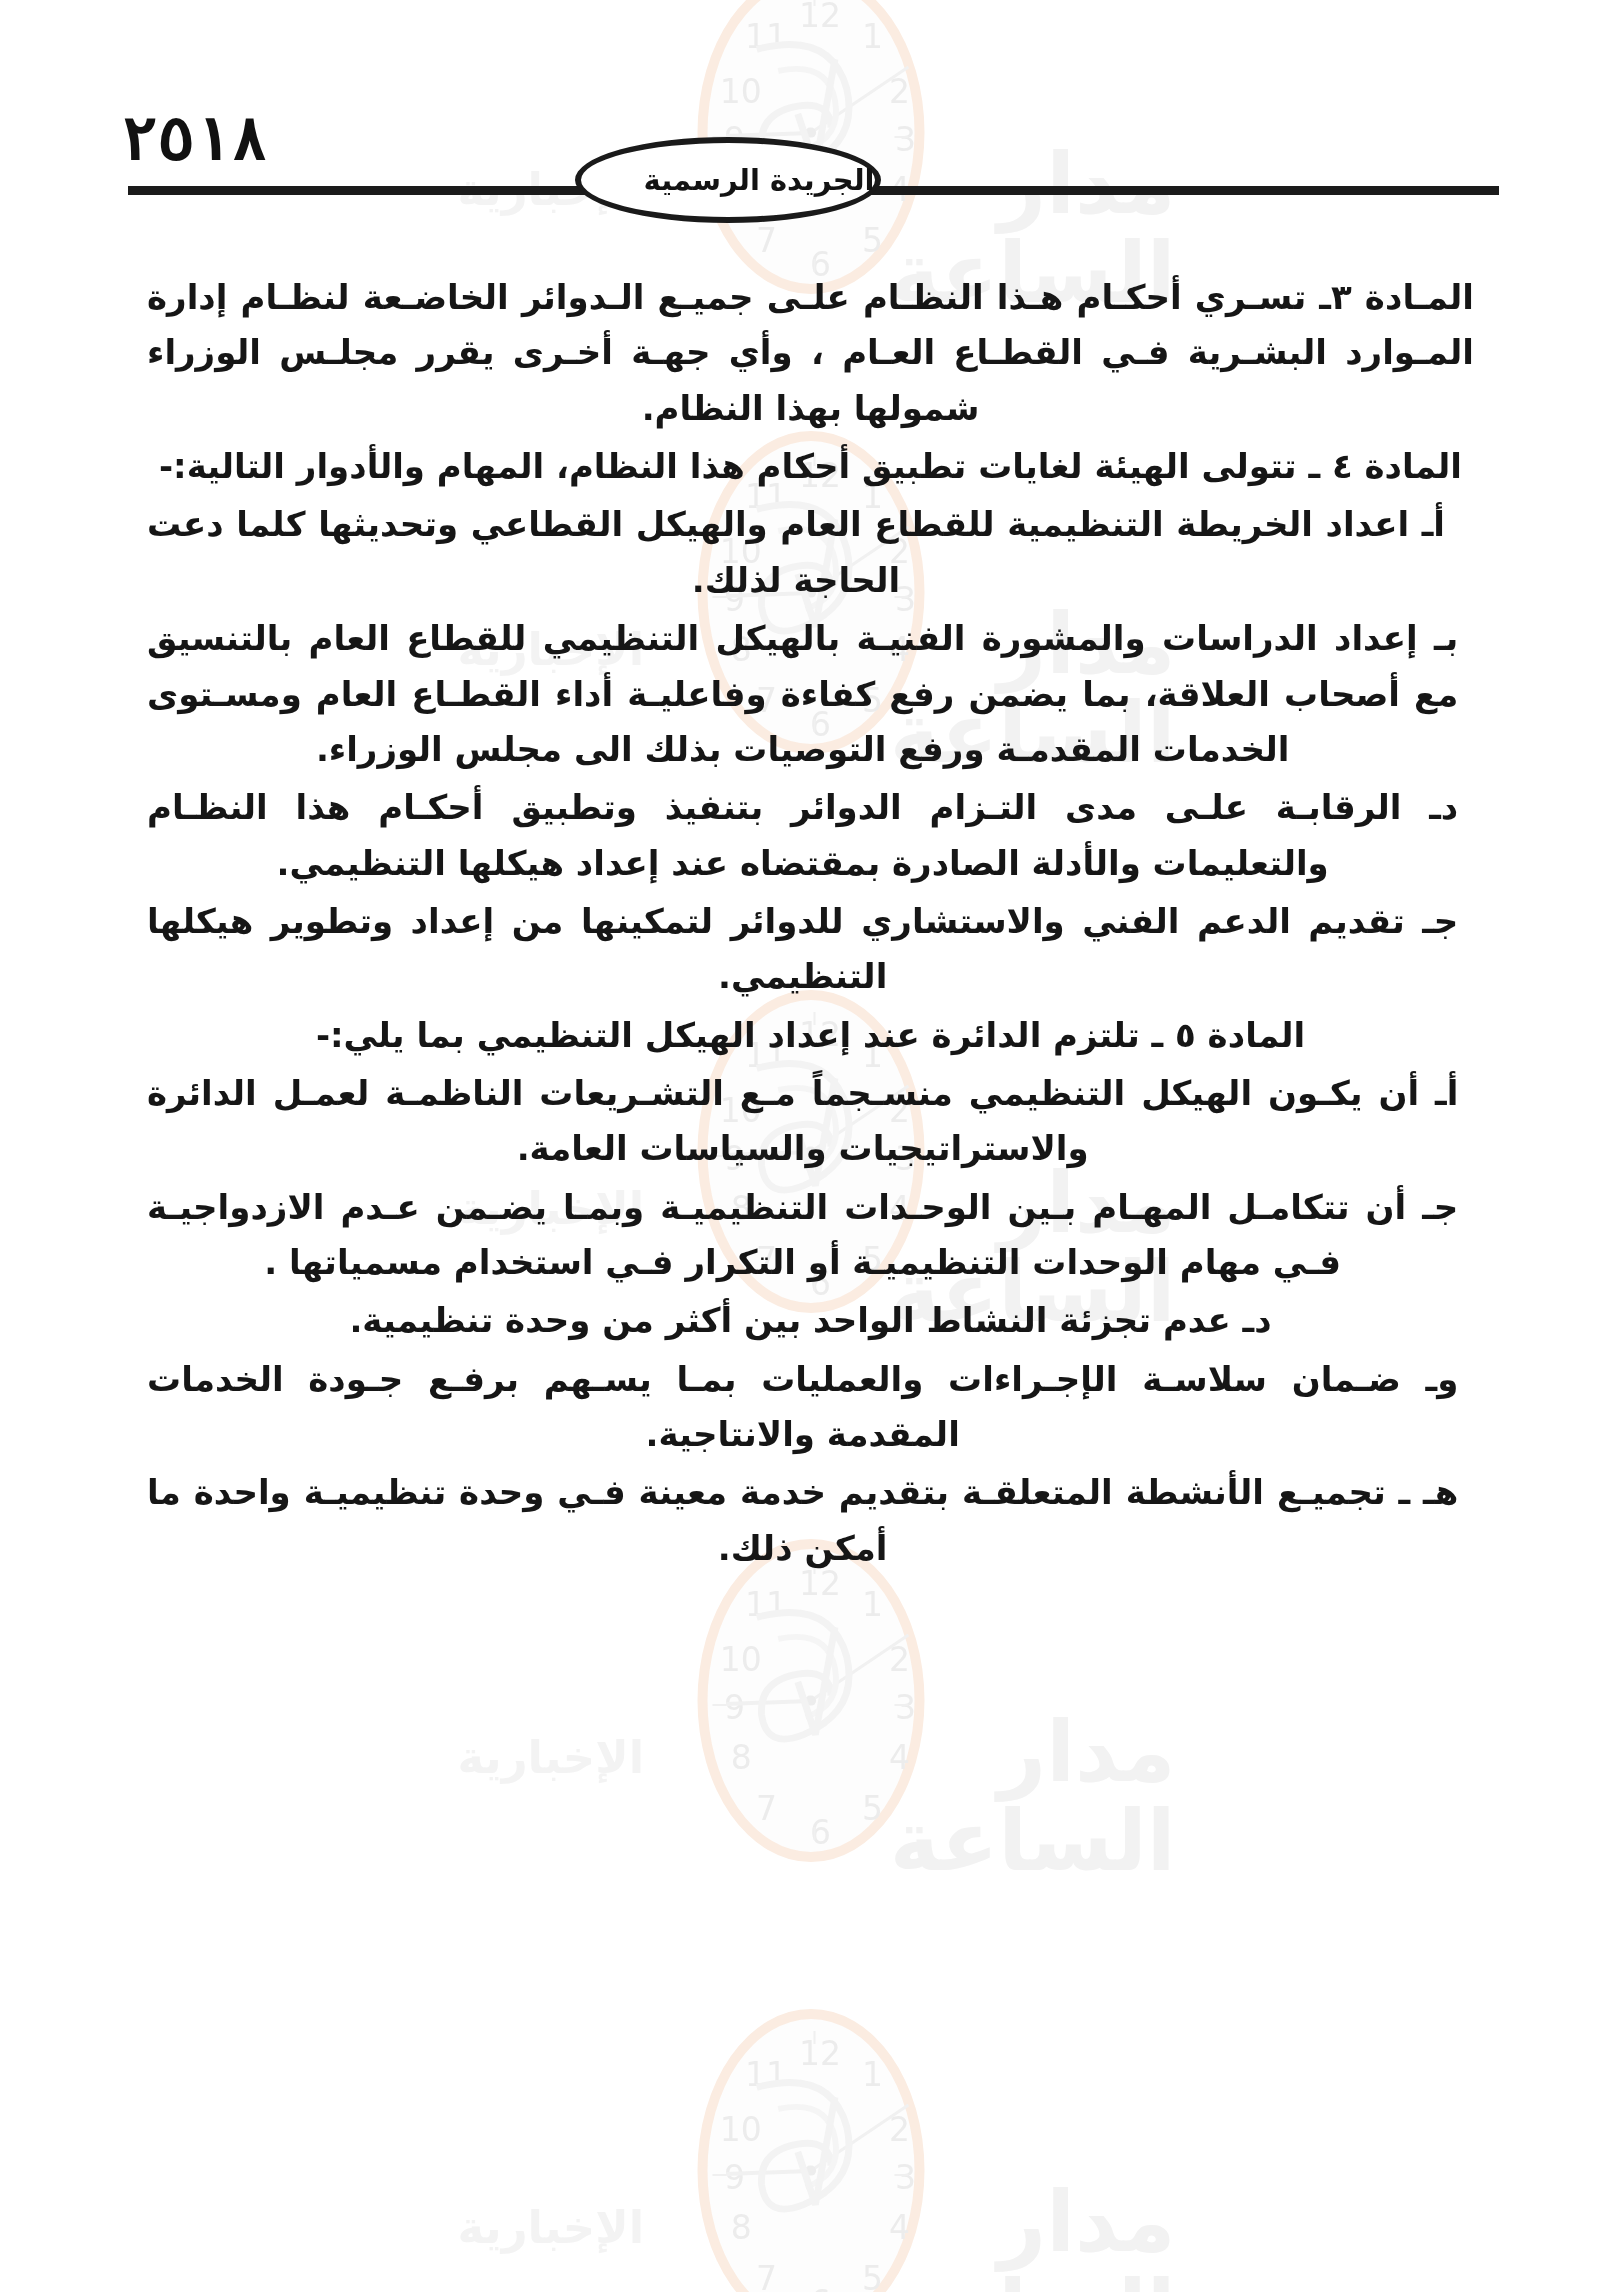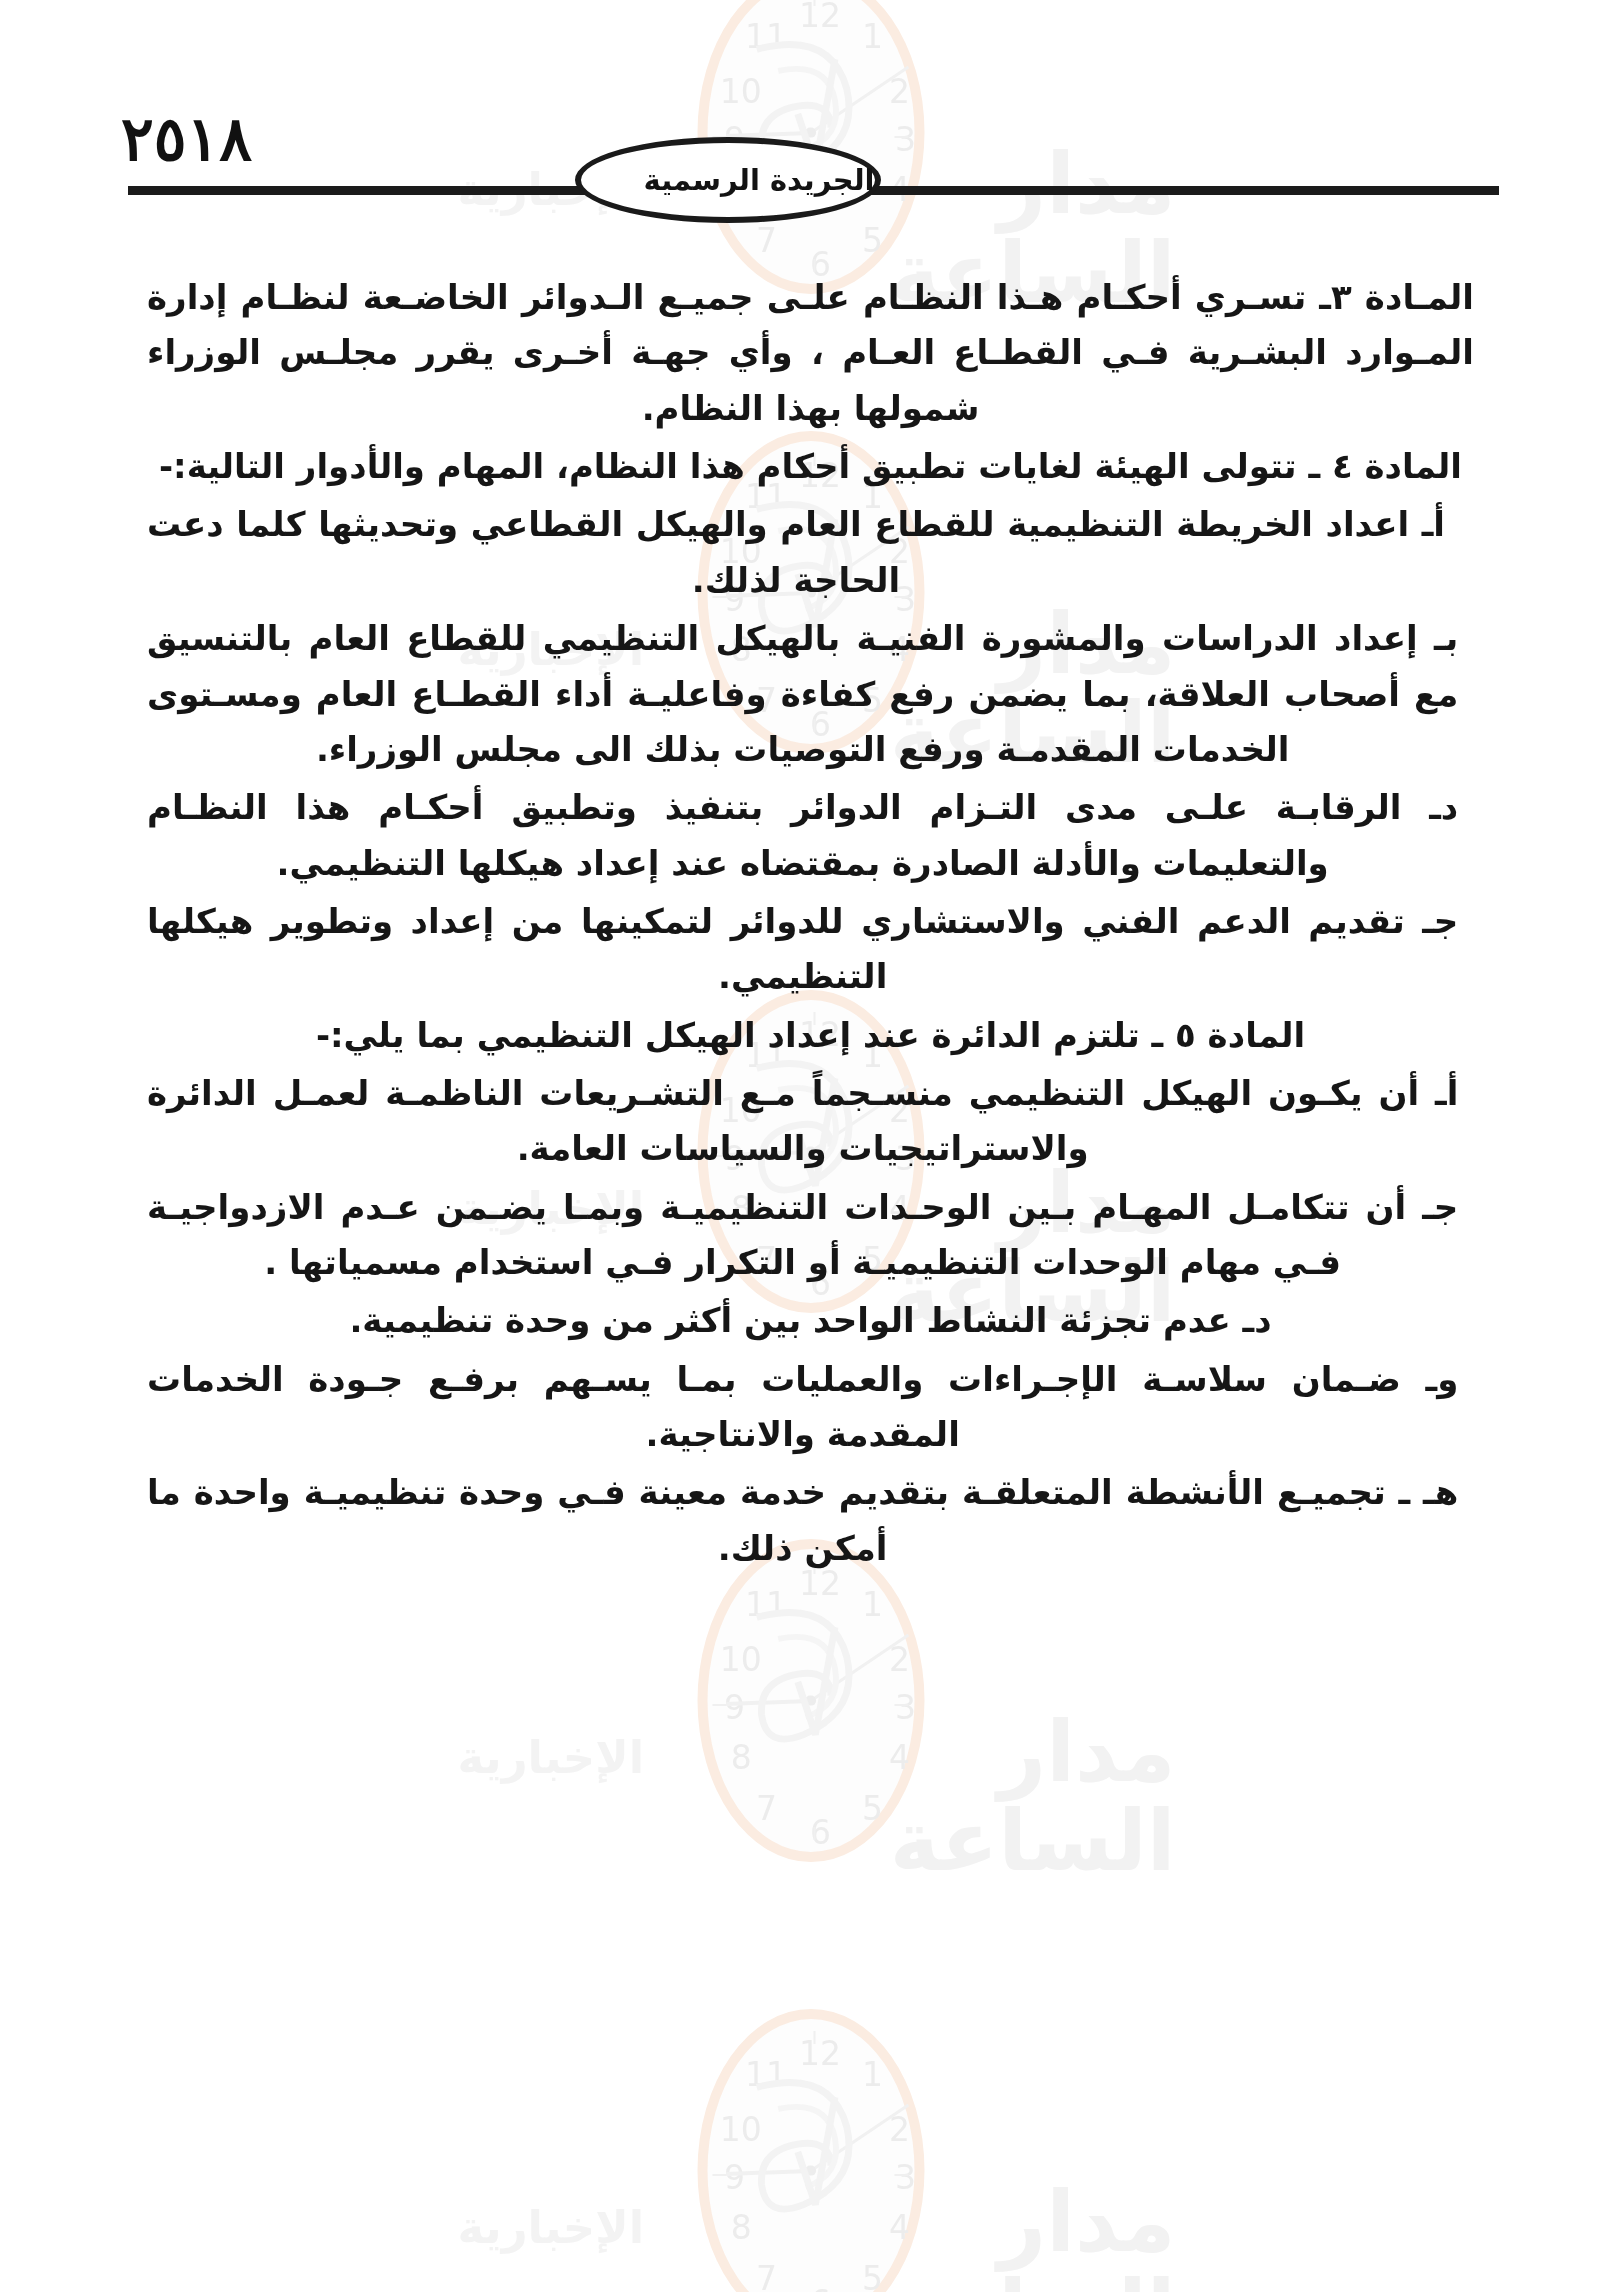--- a/index.html
+++ b/index.html
@@ -164,21 +164,21 @@
     font-family: "DejaVu Sans", "Liberation Sans", sans-serif;
     font-size: 29px;
     font-weight: 700;
     color: #131313;
     white-space: nowrap;
   }
   .page-number {
     position: absolute;
     top: 103px;
     left: 121px;
-    font-family: Liberation Serif, serif;
+    font-family: Liberation Mono, monospace;
     font-size: 61px;
     font-weight: 700;
     color: #111111;
     letter-spacing: 2px;
     direction: ltr;
   }
 
   
   .content {
     position: absolute;

